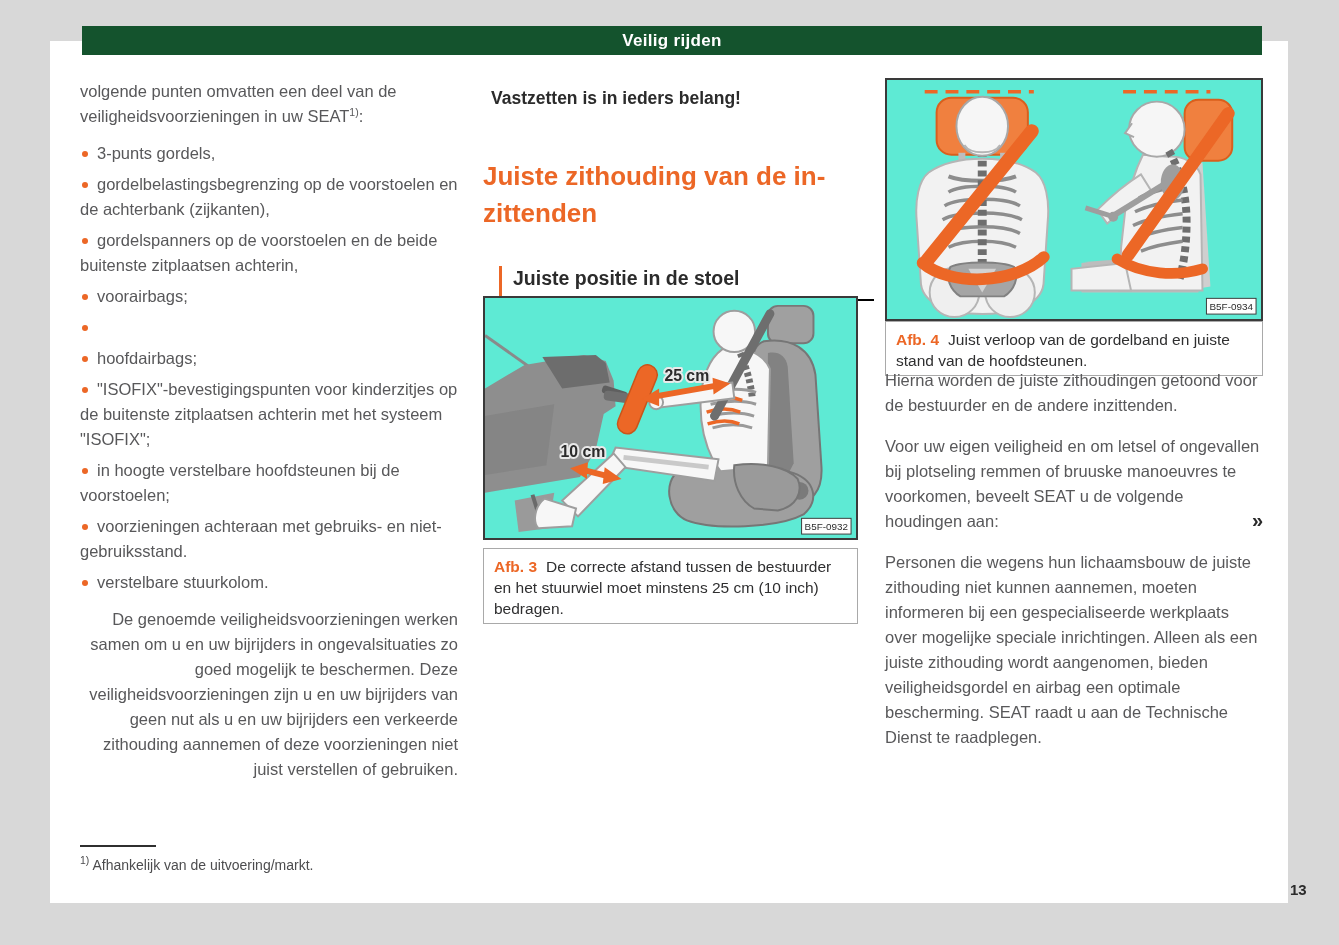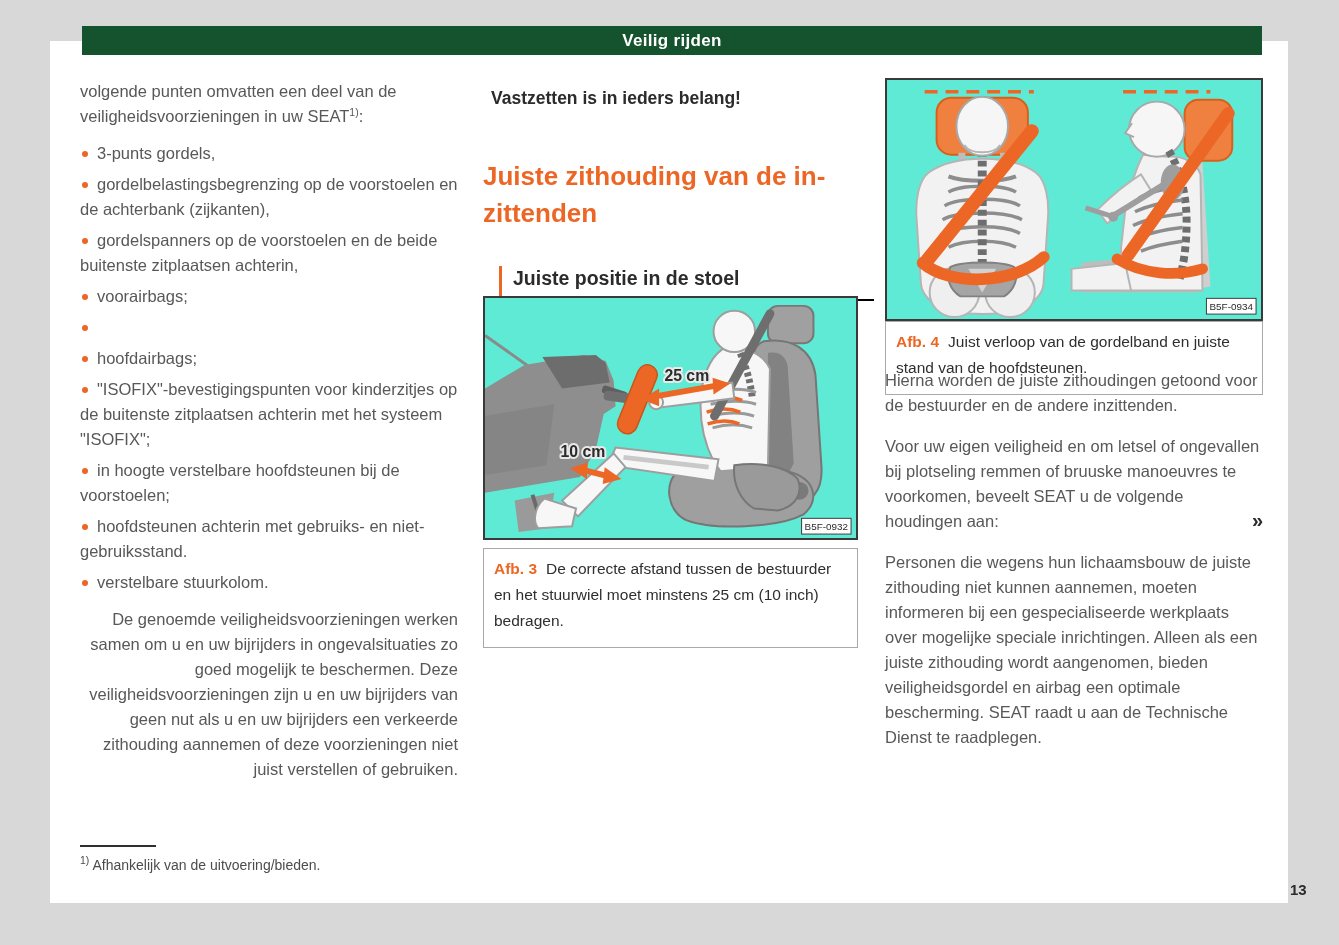--- a/index.html
+++ b/index.html
@@ -40,22 +40,22 @@
   }
   .figure {
     position:absolute; box-sizing:border-box; background:#5eead4;
     border:2px solid #3a3a3a;
   }
   .fig3 { left:483px; top:296px; width:375px; height:244px; }
   .fig4 { left:885px; top:78px;  width:378px; height:243px; }
   .figure svg { display:block; width:100%; height:100%; }
   .caption {
     position:absolute; box-sizing:border-box; background:#ffffff;
-    border:1px solid #a9a9a9; padding:7px 10px 13px 10px;
-    font-size:15.5px; line-height:26px; color:#2f2f30;
+    border:1px solid #a9a9a9; padding:7px 10px 4px 10px;
+    font-size:15.5px; line-height:21px; color:#2f2f30;
   }
   .cap3 { left:483px; top:540px; width:375px;margin-top:8px; }
   .cap4 { left:885px; top:321px; width:378px; }
   .afb-label { color:#EC6726; font-weight:bold; margin-right:9px; }
   .col3 { left:885px; top:368px; width:378px; }
   .rpara { position:relative; margin:0 0 16px 0; }
   .rpara:last-child { margin-bottom:0; }
   .cont { position:absolute; right:0; bottom:1px; font-weight:bold; font-size:20px; color:#2b2b2b; }
   .page-number { position:absolute; left:1290px; top:881px; font-weight:bold; font-size:15px; color:#2b2b2b; }
   .dim-label {
@@ -79,29 +79,29 @@
     <p class="intro"><span>volgende punten omvatten een deel van de veiligheidsvoorzieningen in uw SEAT</span><sup>1)</sup><span>:</span></p>
 
     <p class="bullet"><span class="dot"></span><span>3-punts gordels,</span></p>
     <p class="bullet"><span class="dot"></span><span>gordelbelastingsbegrenzing op de voorstoelen en de achterbank (zijkanten),</span></p>
     <p class="bullet"><span class="dot"></span><span>gordelspanners op de voorstoelen en de beide buitenste zitplaatsen achterin,</span></p>
     <p class="bullet"><span class="dot"></span><span>voorairbags;</span></p>
     <p class="bullet"><span class="dot"></span></p>
     <p class="bullet"><span class="dot"></span><span>hoofdairbags;</span></p>
     <p class="bullet"><span class="dot"></span><span>"ISOFIX"-bevestigingspunten voor kinderzitjes op de buitenste zitplaatsen achterin met het systeem "ISOFIX";</span></p>
     <p class="bullet"><span class="dot"></span><span>in hoogte verstelbare hoofdsteunen bij de voorstoelen;</span></p>
-    <p class="bullet"><span class="dot"></span><span>hoofdsteunen achterin met gebruiks- en niet-gebruiksstand.</span></p>
+    <p class="bullet"><span class="dot"></span><span>voorzieningen achteraan met gebruiks- en niet-gebruiksstand.</span></p>
     <p class="bullet"><span class="dot"></span><span>verstelbare stuurkolom.</span></p>
 
     <p class="para">De genoemde veiligheidsvoorzieningen werken samen om u en uw bijrijders in ongevalsituaties zo goed mogelijk te beschermen. Deze veiligheidsvoorzieningen zijn u en uw bijrijders van geen nut als u en uw bijrijders een verkeerde zithouding aannemen of deze voorzieningen niet juist verstellen of gebruiken.</p>
   </div>
 
   <div class="footnote-block">
     <div class="footnote-rule"></div>
-    <div><sup>1)</sup> <span>Afhankelijk van de uitvoering/bieden.</span></div>
+    <div><sup>1)</sup> <span>Afhankelijk van de uitvoering/markt.</span></div>
   </div>
 
   <p class="lead">Vastzetten is in ieders belang!</p>
 
   <h1 class="orange-heading">
     <span>Juiste zithouding van de in-</span>
     <span>zittenden</span>
   </h1>
 
   <h2 class="subheading">Juiste positie in de stoel</h2>

